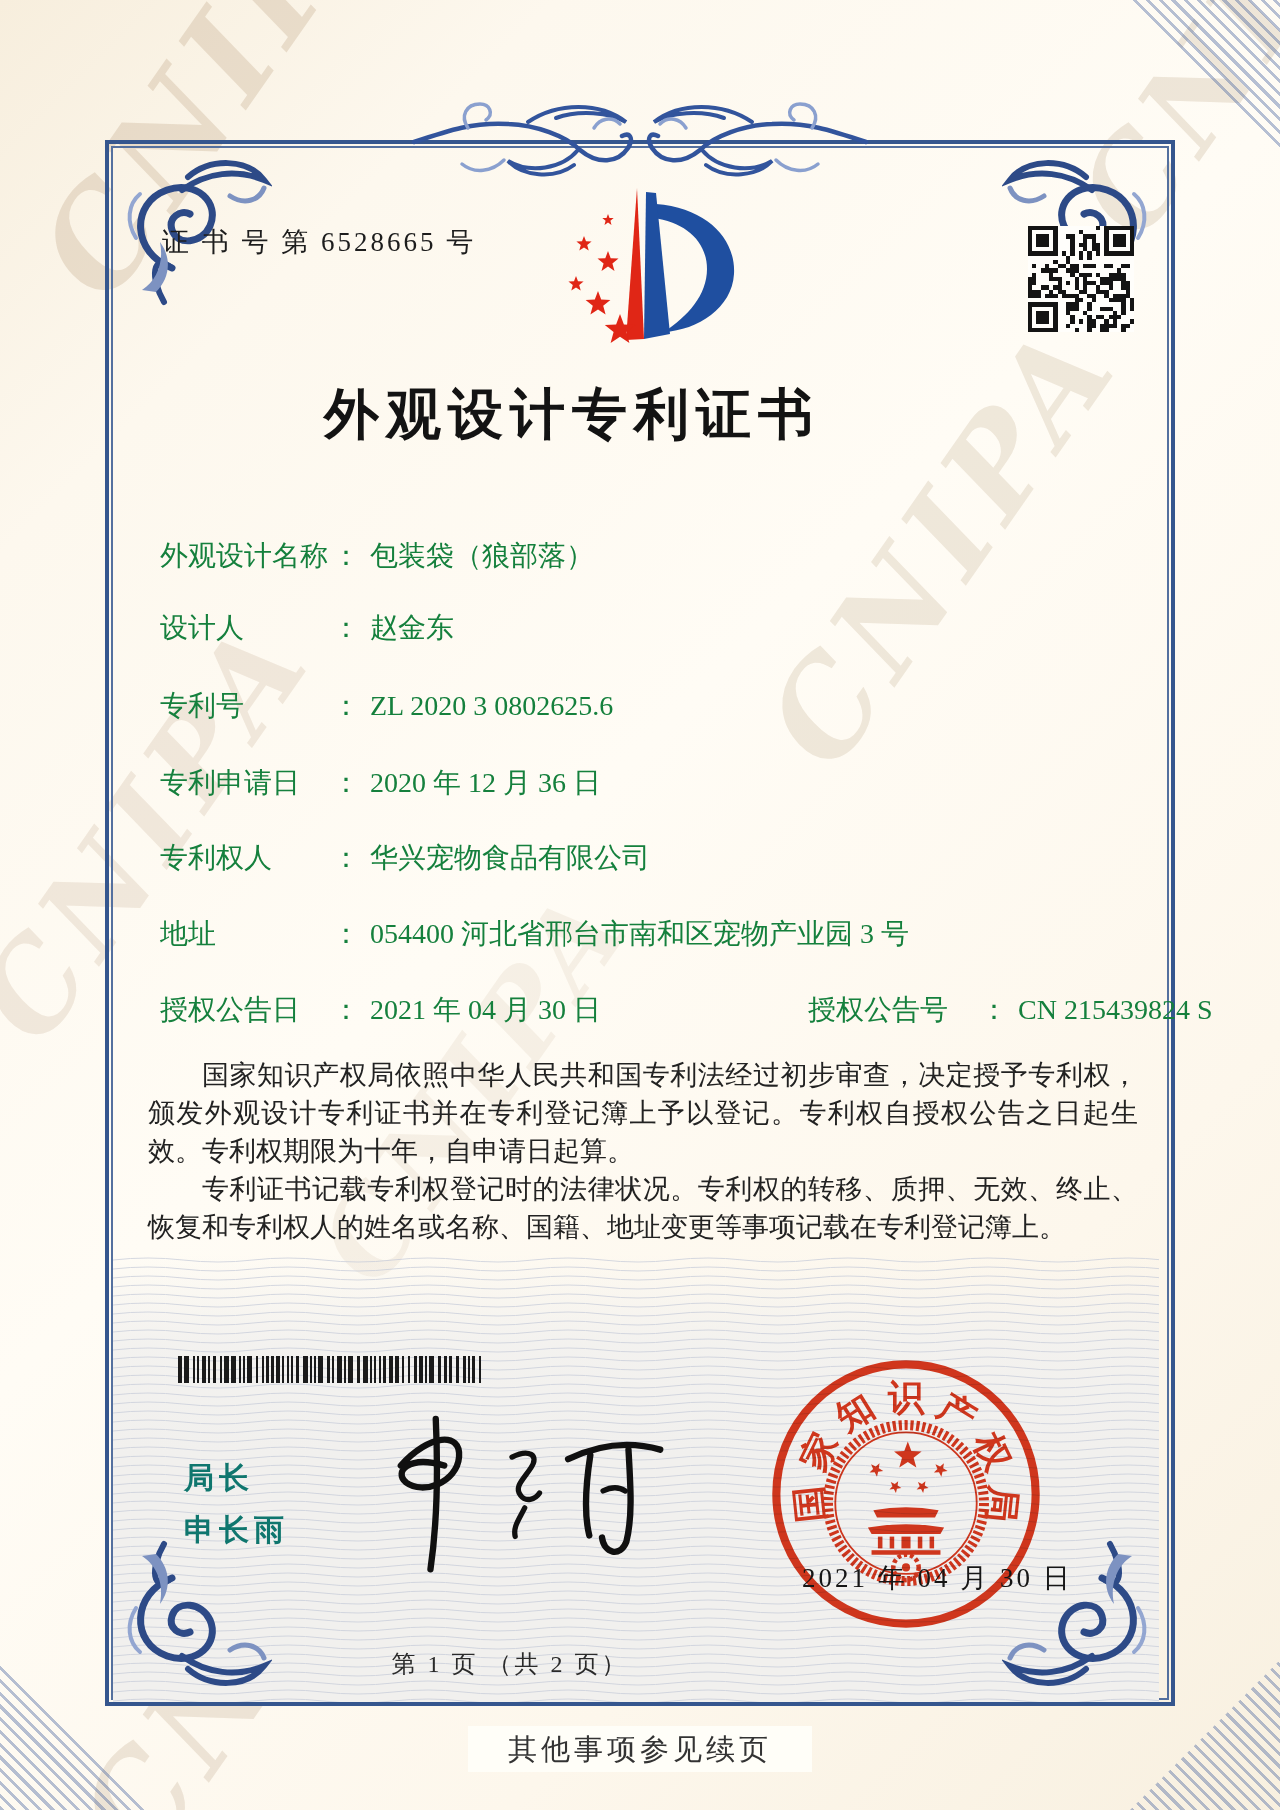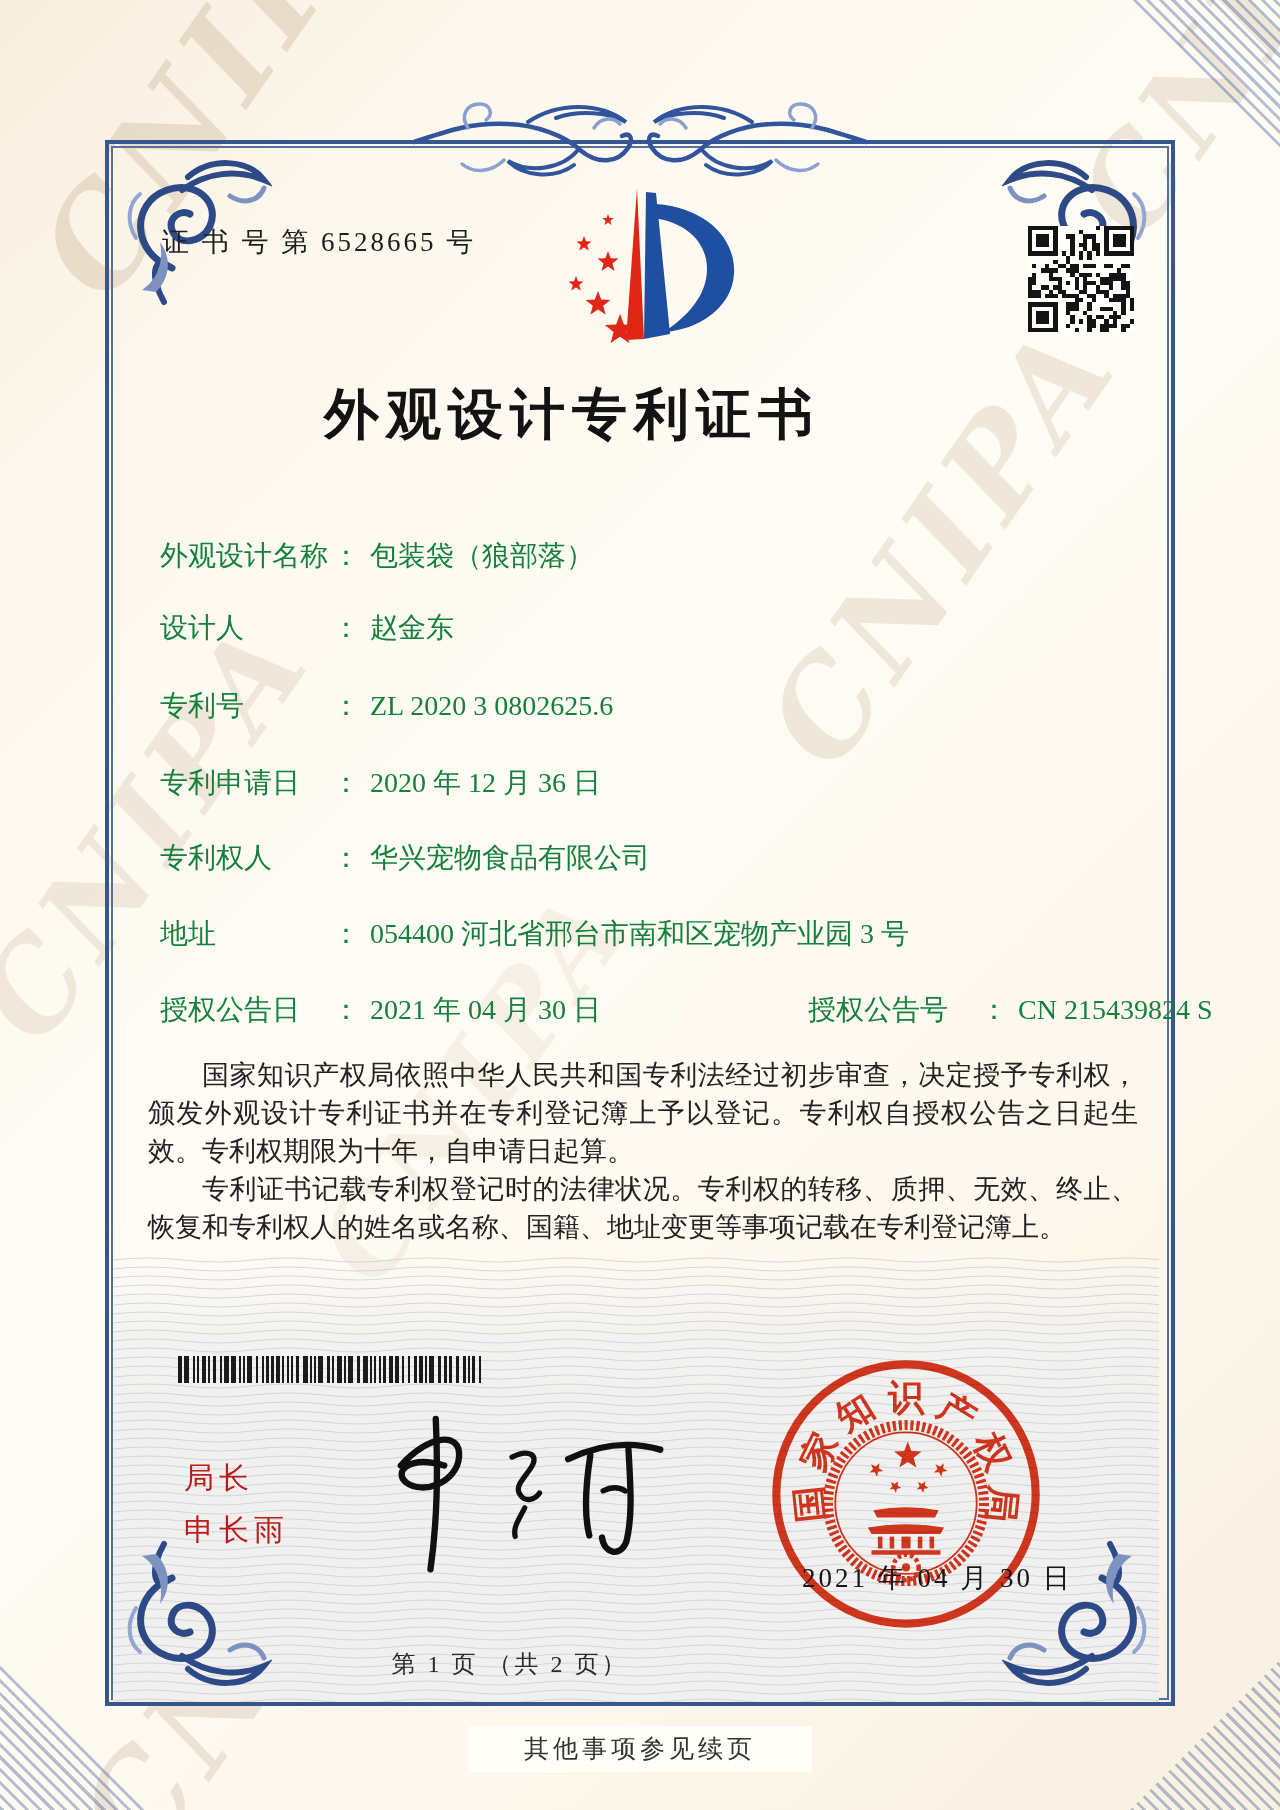--- a/index.html
+++ b/index.html
@@ -30,31 +30,31 @@
   .grant2{position:absolute;left:648px;top:0;}
   .paras{position:absolute;left:148px;top:1056px;width:990px;font-size:27px;line-height:38px;
          text-align:justify;z-index:6;color:#222;}
   .paras p{margin:0;text-indent:2em;}
   
   .waves{position:absolute;left:113px;top:1254px;width:1046px;height:448px;z-index:3;
          background:linear-gradient(to bottom,rgba(246,244,241,0),rgba(242,241,239,.92) 20%,#f1f0ee 45%);}
   .waves svg{position:absolute;inset:0;opacity:.75;}
   .barcode{position:absolute;left:178px;top:1356px;width:308px;height:27px;z-index:6;}
   .signer{position:absolute;left:184px;top:1452px;z-index:6;
-          font-family:"Liberation Sans","DejaVu Sans",sans-serif;font-weight:400;
-          font-size:30px;letter-spacing:5px;color:#b91c1c;line-height:52px;}
+          font-family:"Liberation Sans","DejaVu Sans",sans-serif;font-weight:700;
+          font-size:30px;letter-spacing:5px;color:#0f766e;line-height:52px;}
   .sig{position:absolute;left:352px;top:1402px;z-index:7;}
   .seal{position:absolute;left:770px;top:1358px;width:272px;height:272px;z-index:5;
         mix-blend-mode:multiply;opacity:.95;}
   .sealdate{position:absolute;left:802px;top:1560px;font-size:27px;letter-spacing:3px;
             color:#161616;z-index:8;white-space:nowrap;}
   .pageinfo{position:absolute;left:0;top:1648px;width:1020px;text-align:center;font-size:24px;
             letter-spacing:3px;z-index:6;color:#2a2a2a;}
   .note{position:absolute;left:468px;top:1726px;width:344px;height:46px;background:#fffef8;
-        z-index:6;text-align:center;font-size:25px;letter-spacing:4px;color:#333;line-height:46px;}
+        z-index:6;text-align:center;font-size:29px;letter-spacing:4px;color:#333;line-height:46px;}
   .logo{position:absolute;left:538px;top:178px;z-index:6;}
   .qr{position:absolute;left:1028px;top:226px;width:106px;height:106px;z-index:6;}
   .corner{position:absolute;z-index:4;}
   .topornament{position:absolute;left:408px;top:90px;z-index:4;}
 </style>
 </head>
 <body>
 
 <div class="wm" style="left:-40px;top:-10px;font-size:130px;color:rgba(185,158,125,.28);">CNIPA</div>
 <div class="wm" style="left:1005px;top:-45px;color:rgba(188,162,130,.25);">CNIPA</div>

